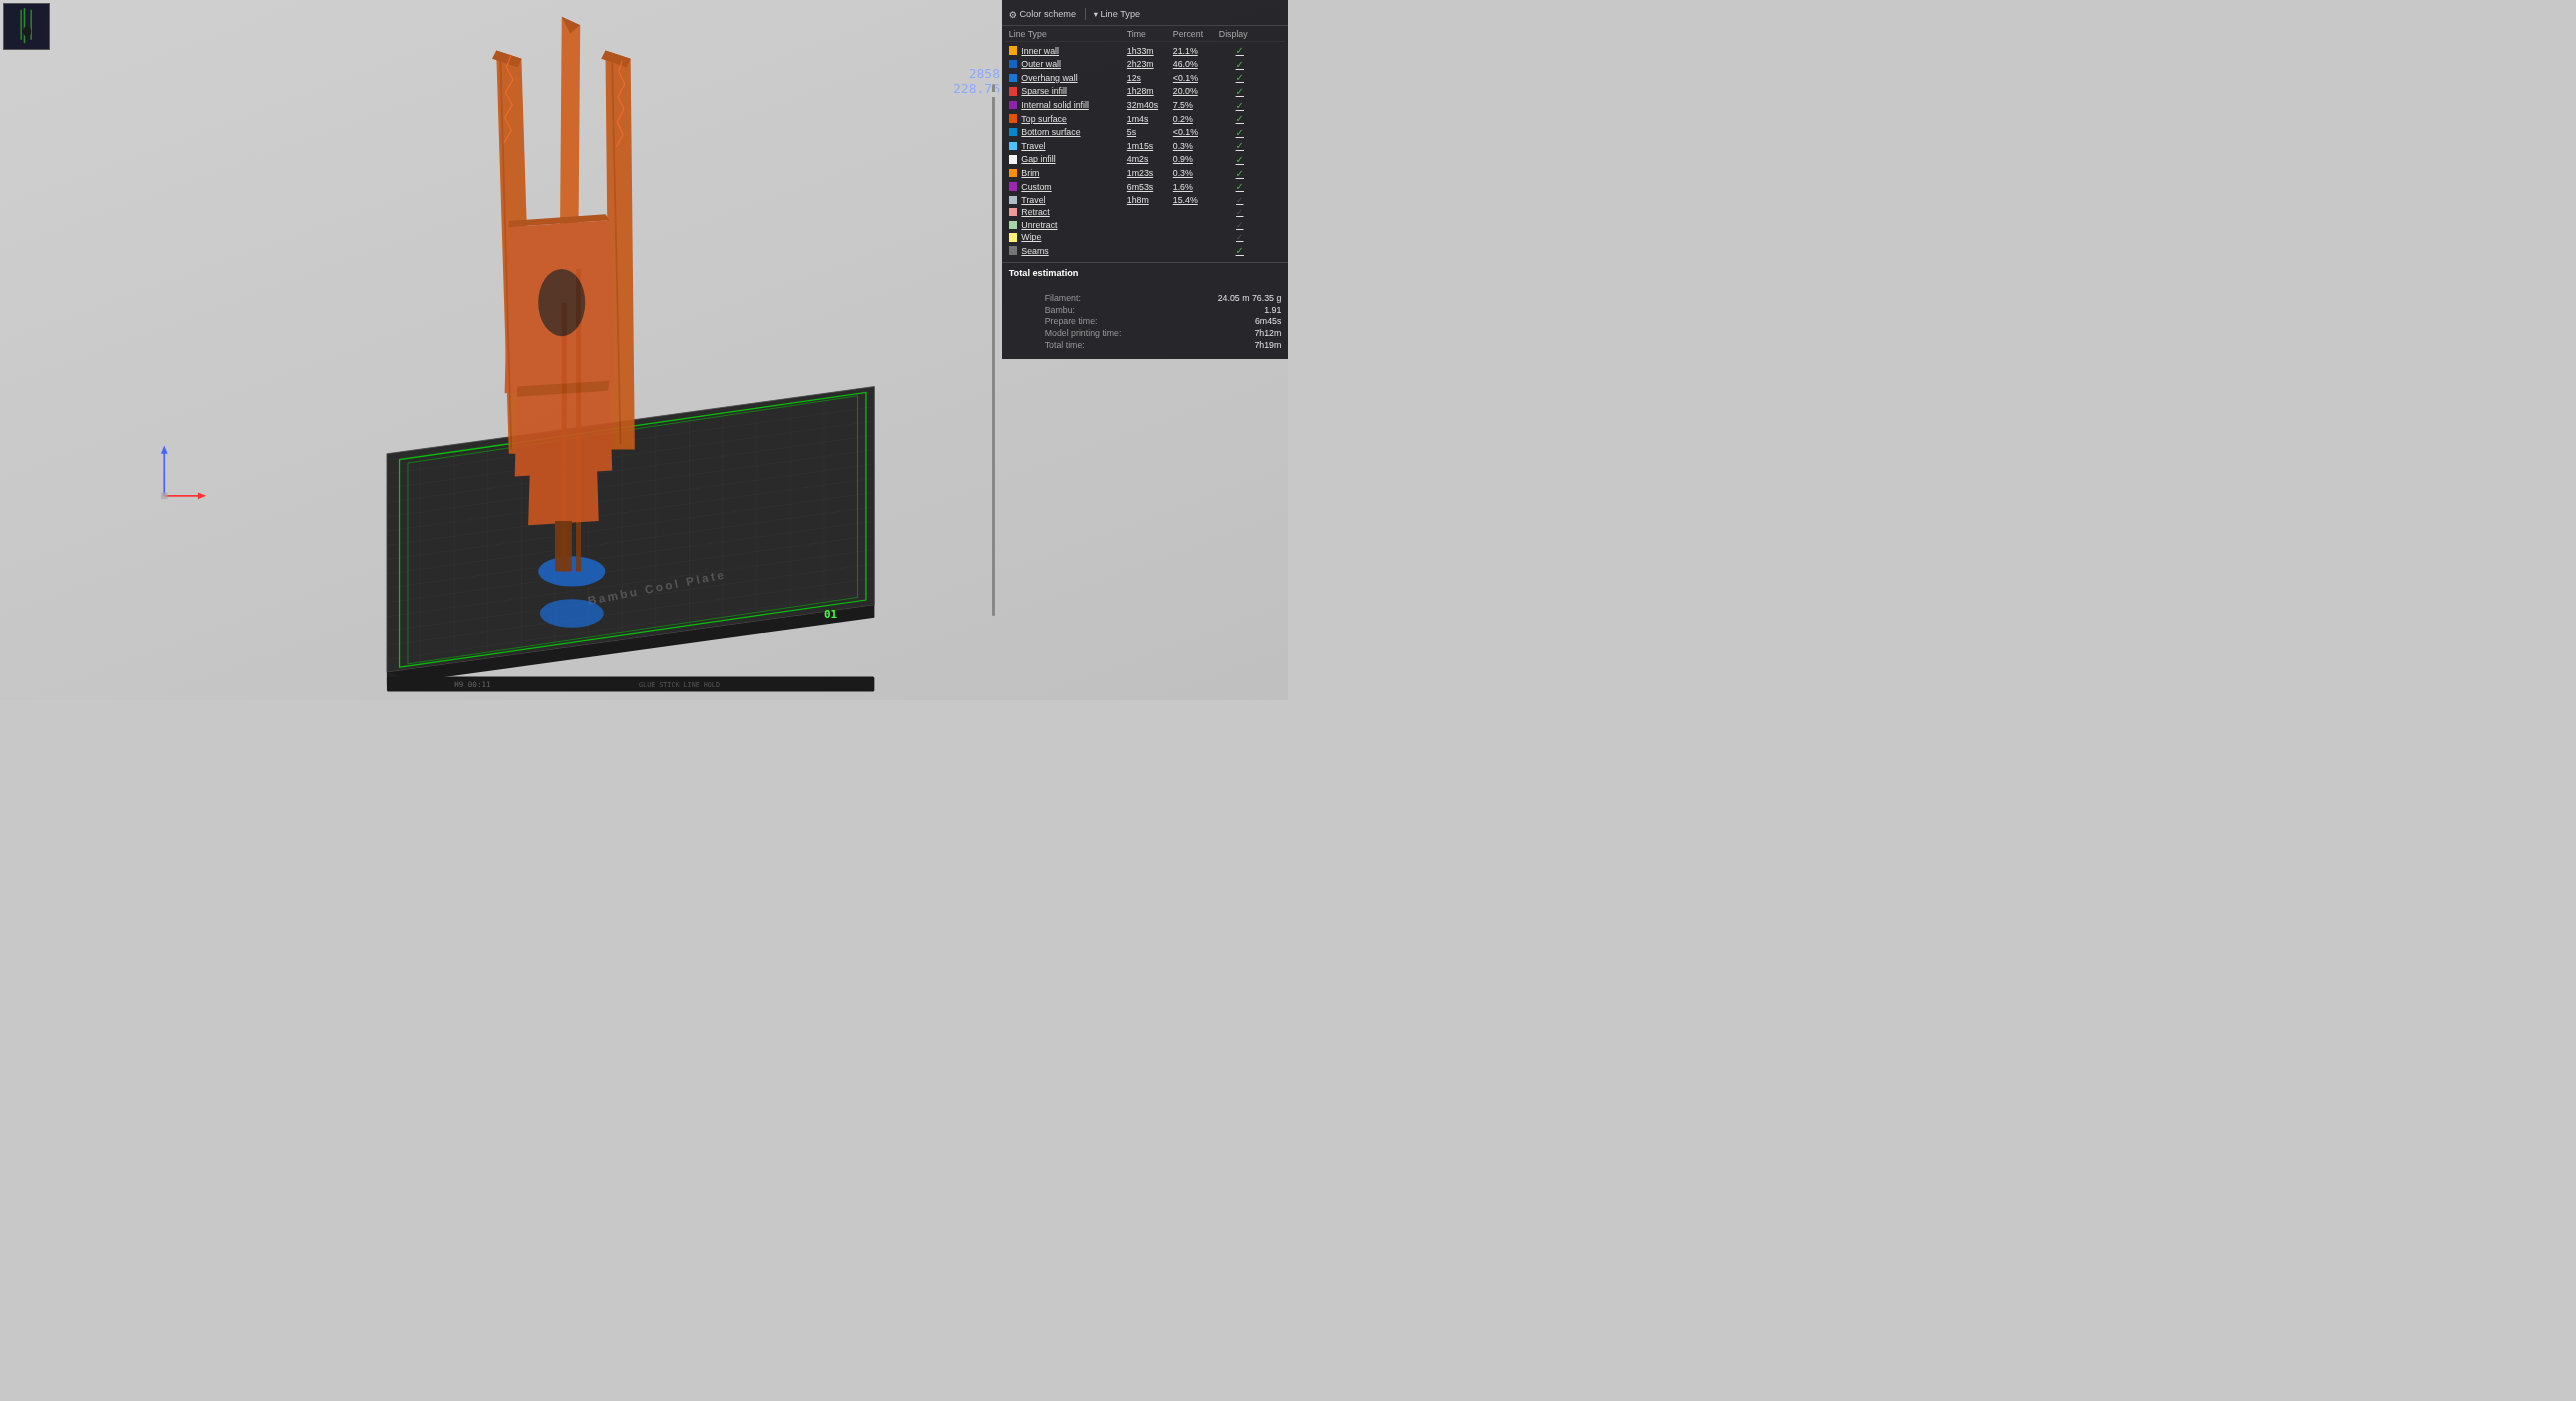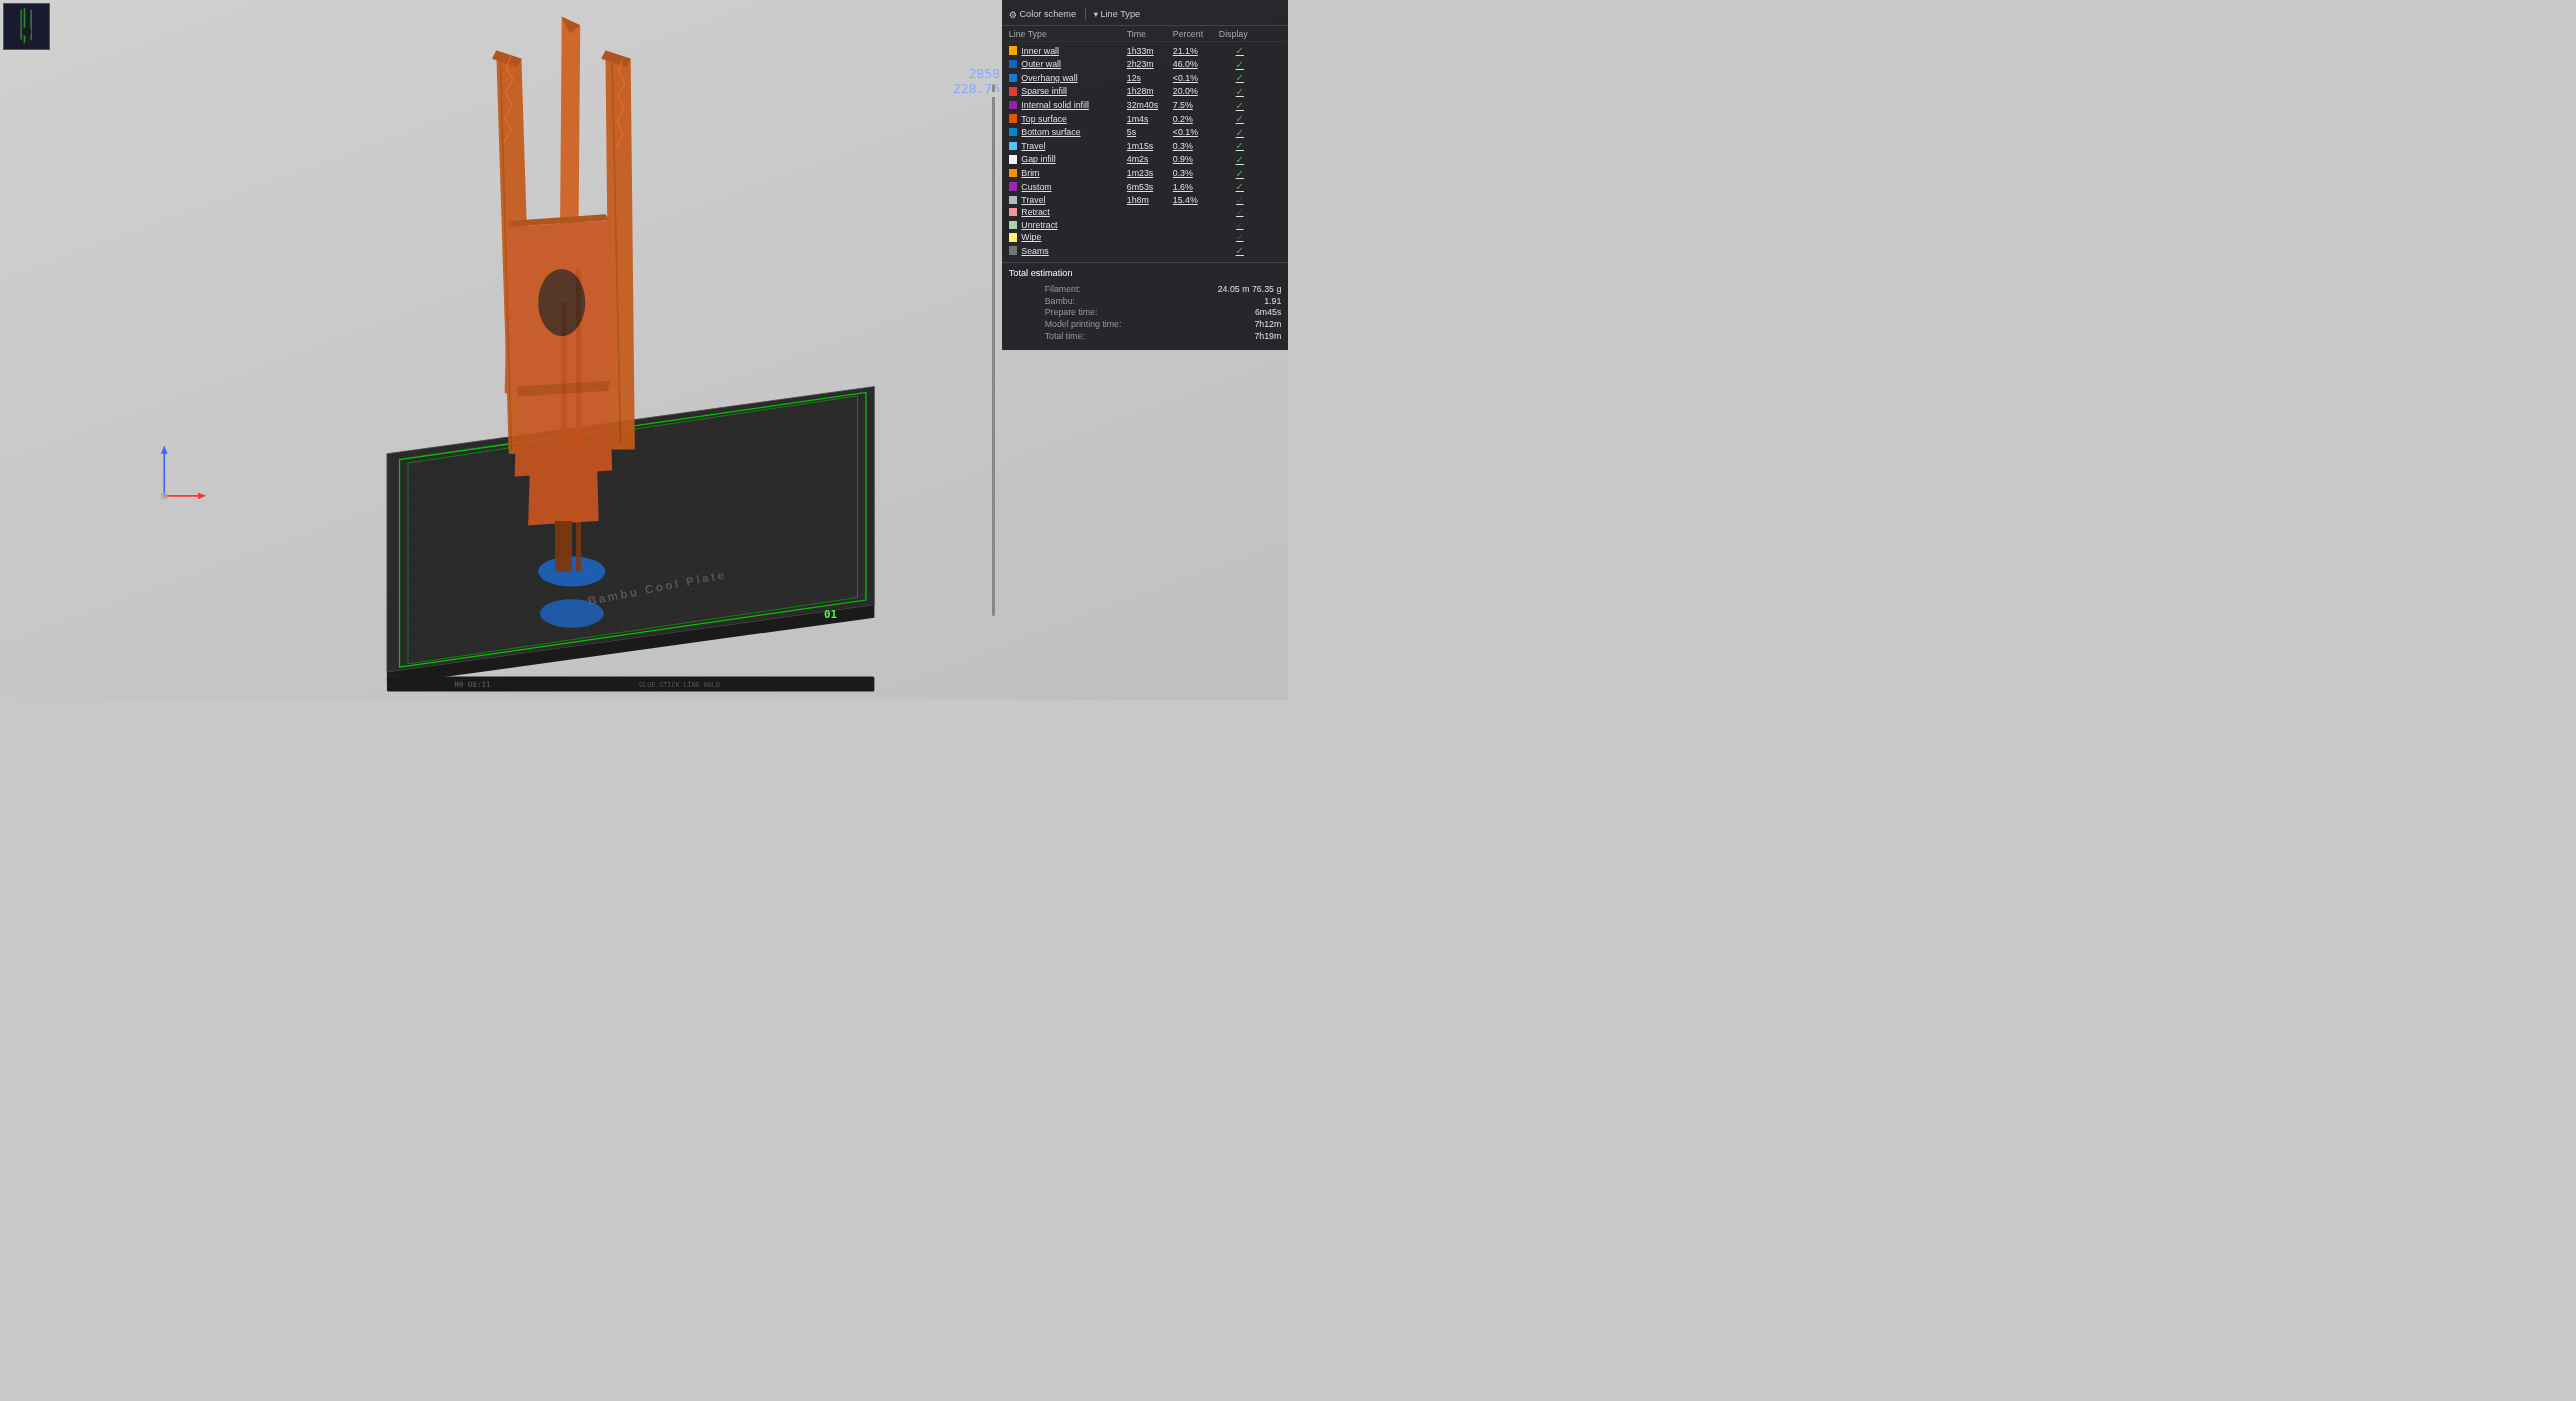--- a/index.html
+++ b/index.html
@@ -123,24 +123,24 @@
     }
 
     
     .total-estimation {
       margin-top: 5px;
       padding: 5px 6.7px 3.4px 6.7px;
       border-top: 0.8px solid #444;
     }
 
     .total-title {
-      font-weight: normal;
+      font-weight: bold;
       font-size: 9.2px;
       color: #ffffff;
-      margin-bottom: 5px;
+      margin-bottom: 14px;
     }
 
     .estimation-row {
       display: flex;
       justify-content: space-between;
       font-size: 8.8px;
       padding: 0.8px 0;
       color: #cccccc;
       margin-left: 36px;
     }

